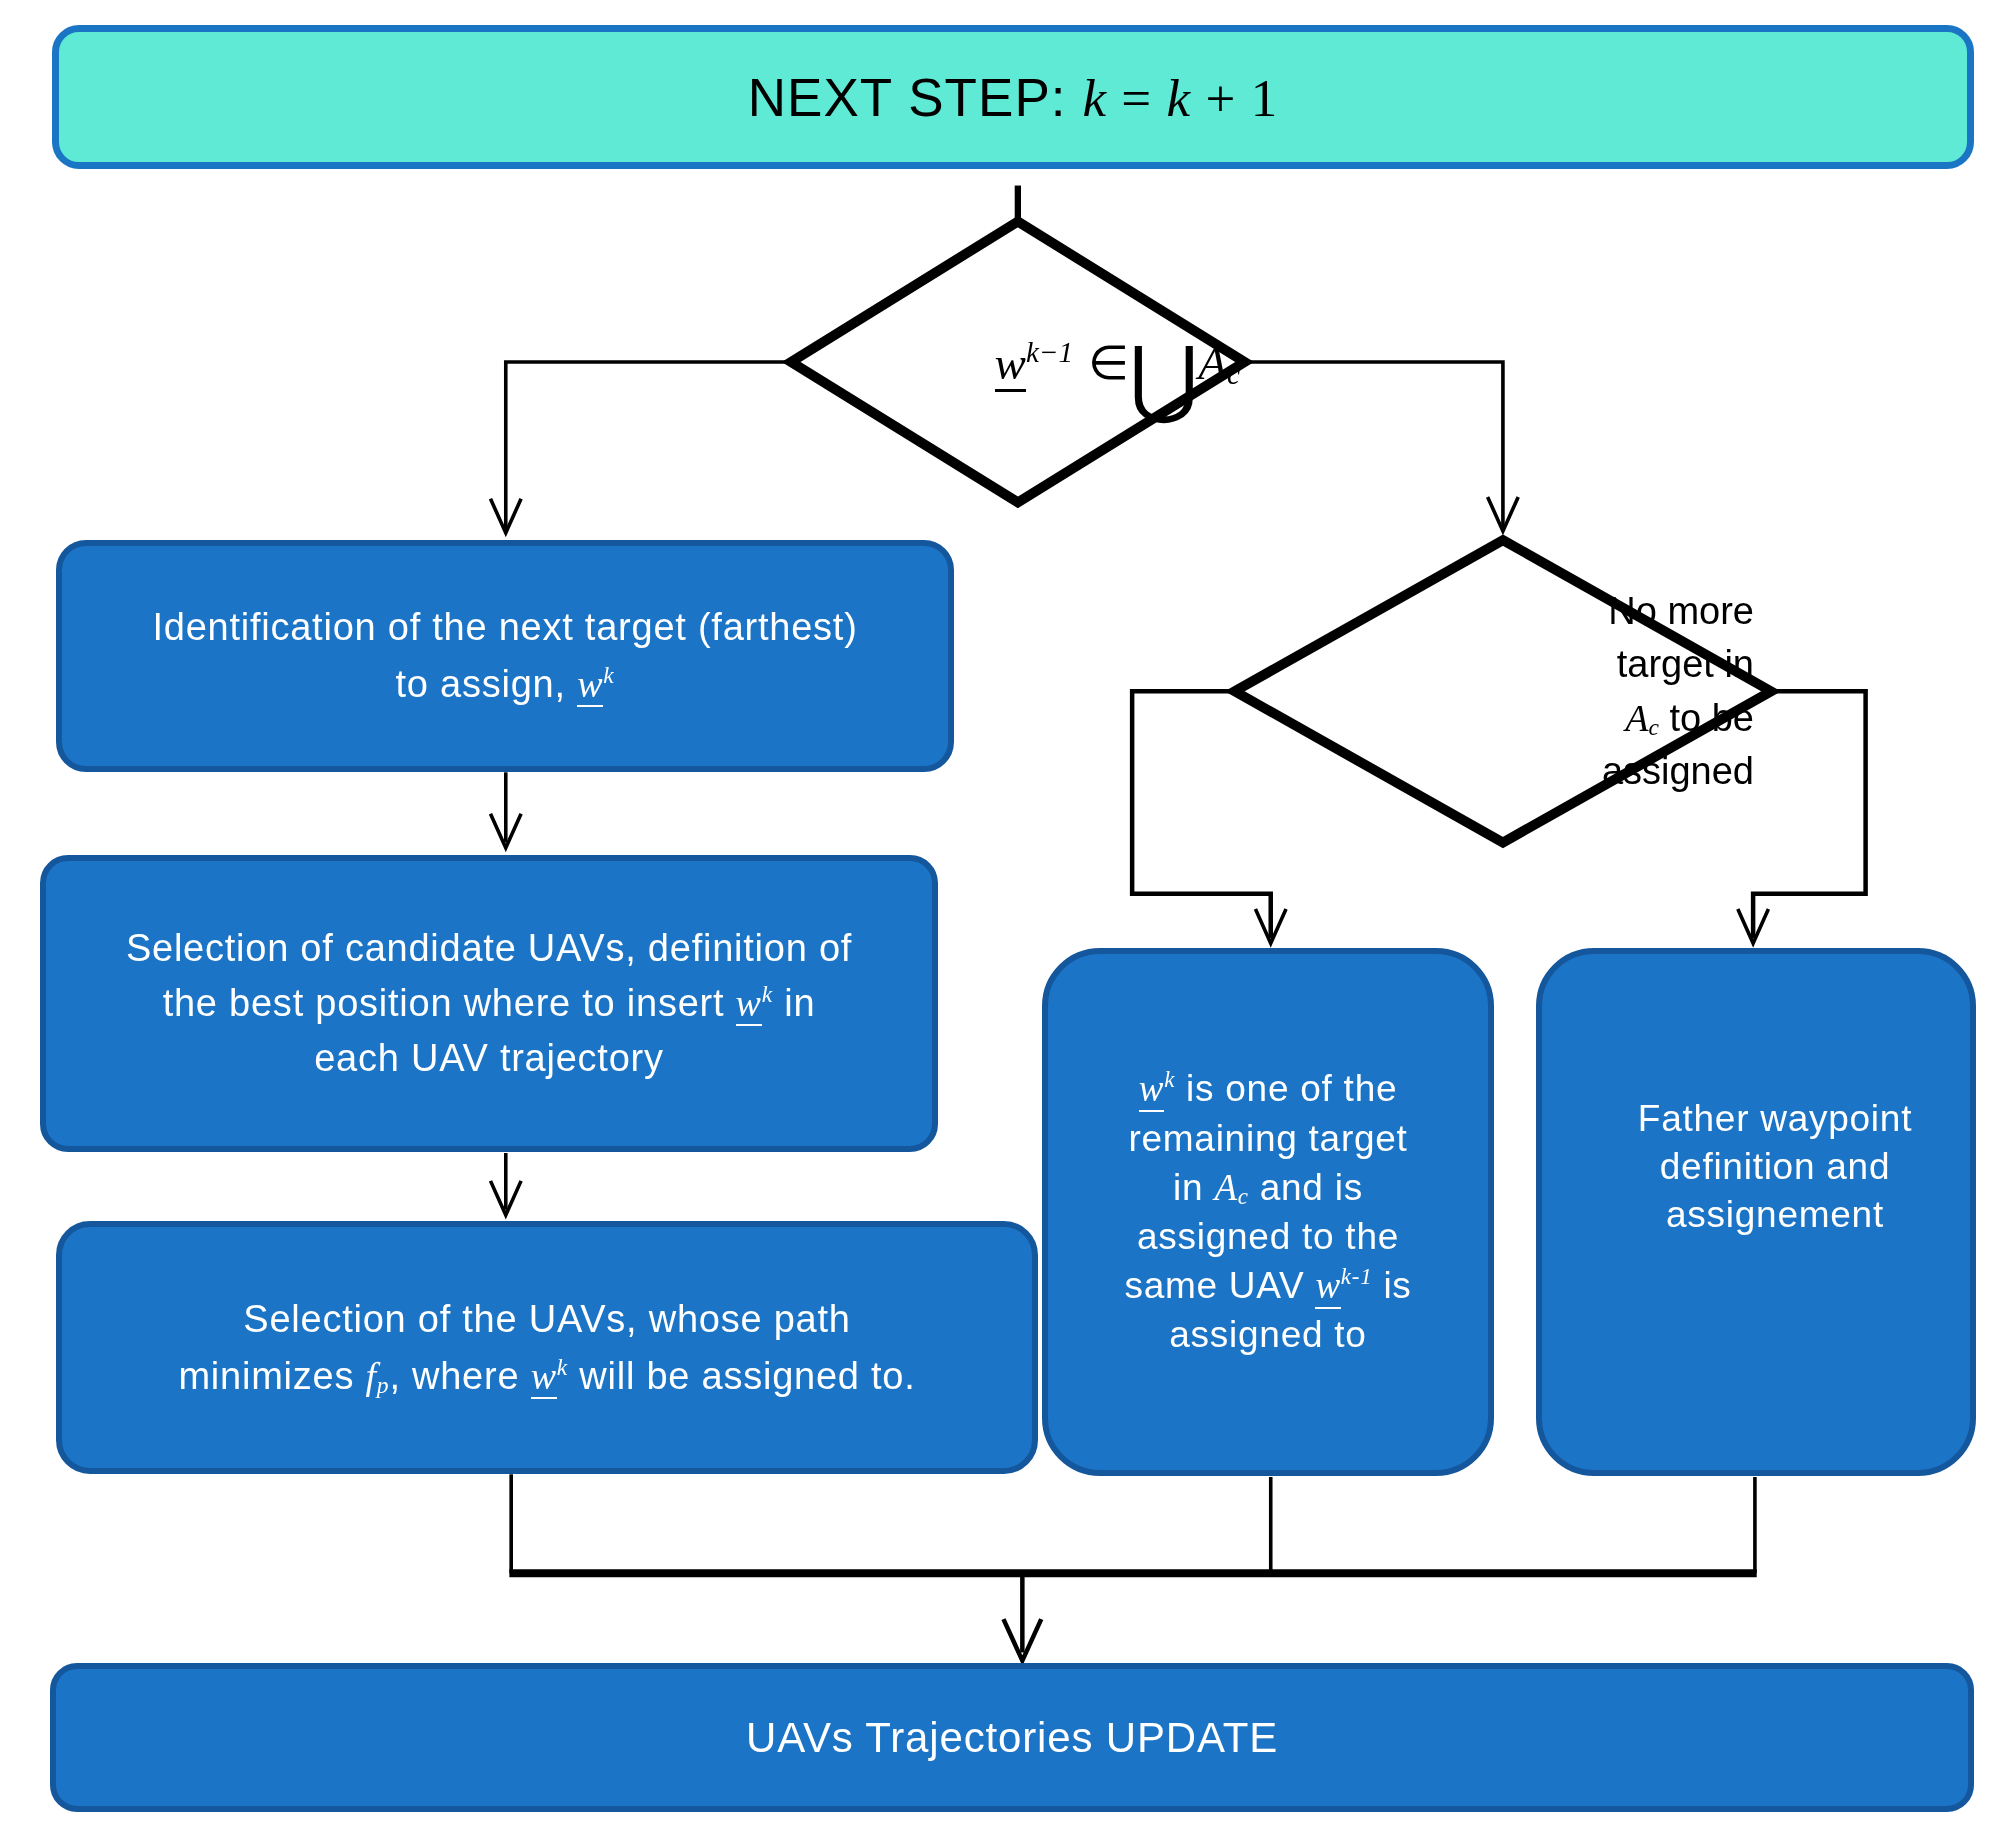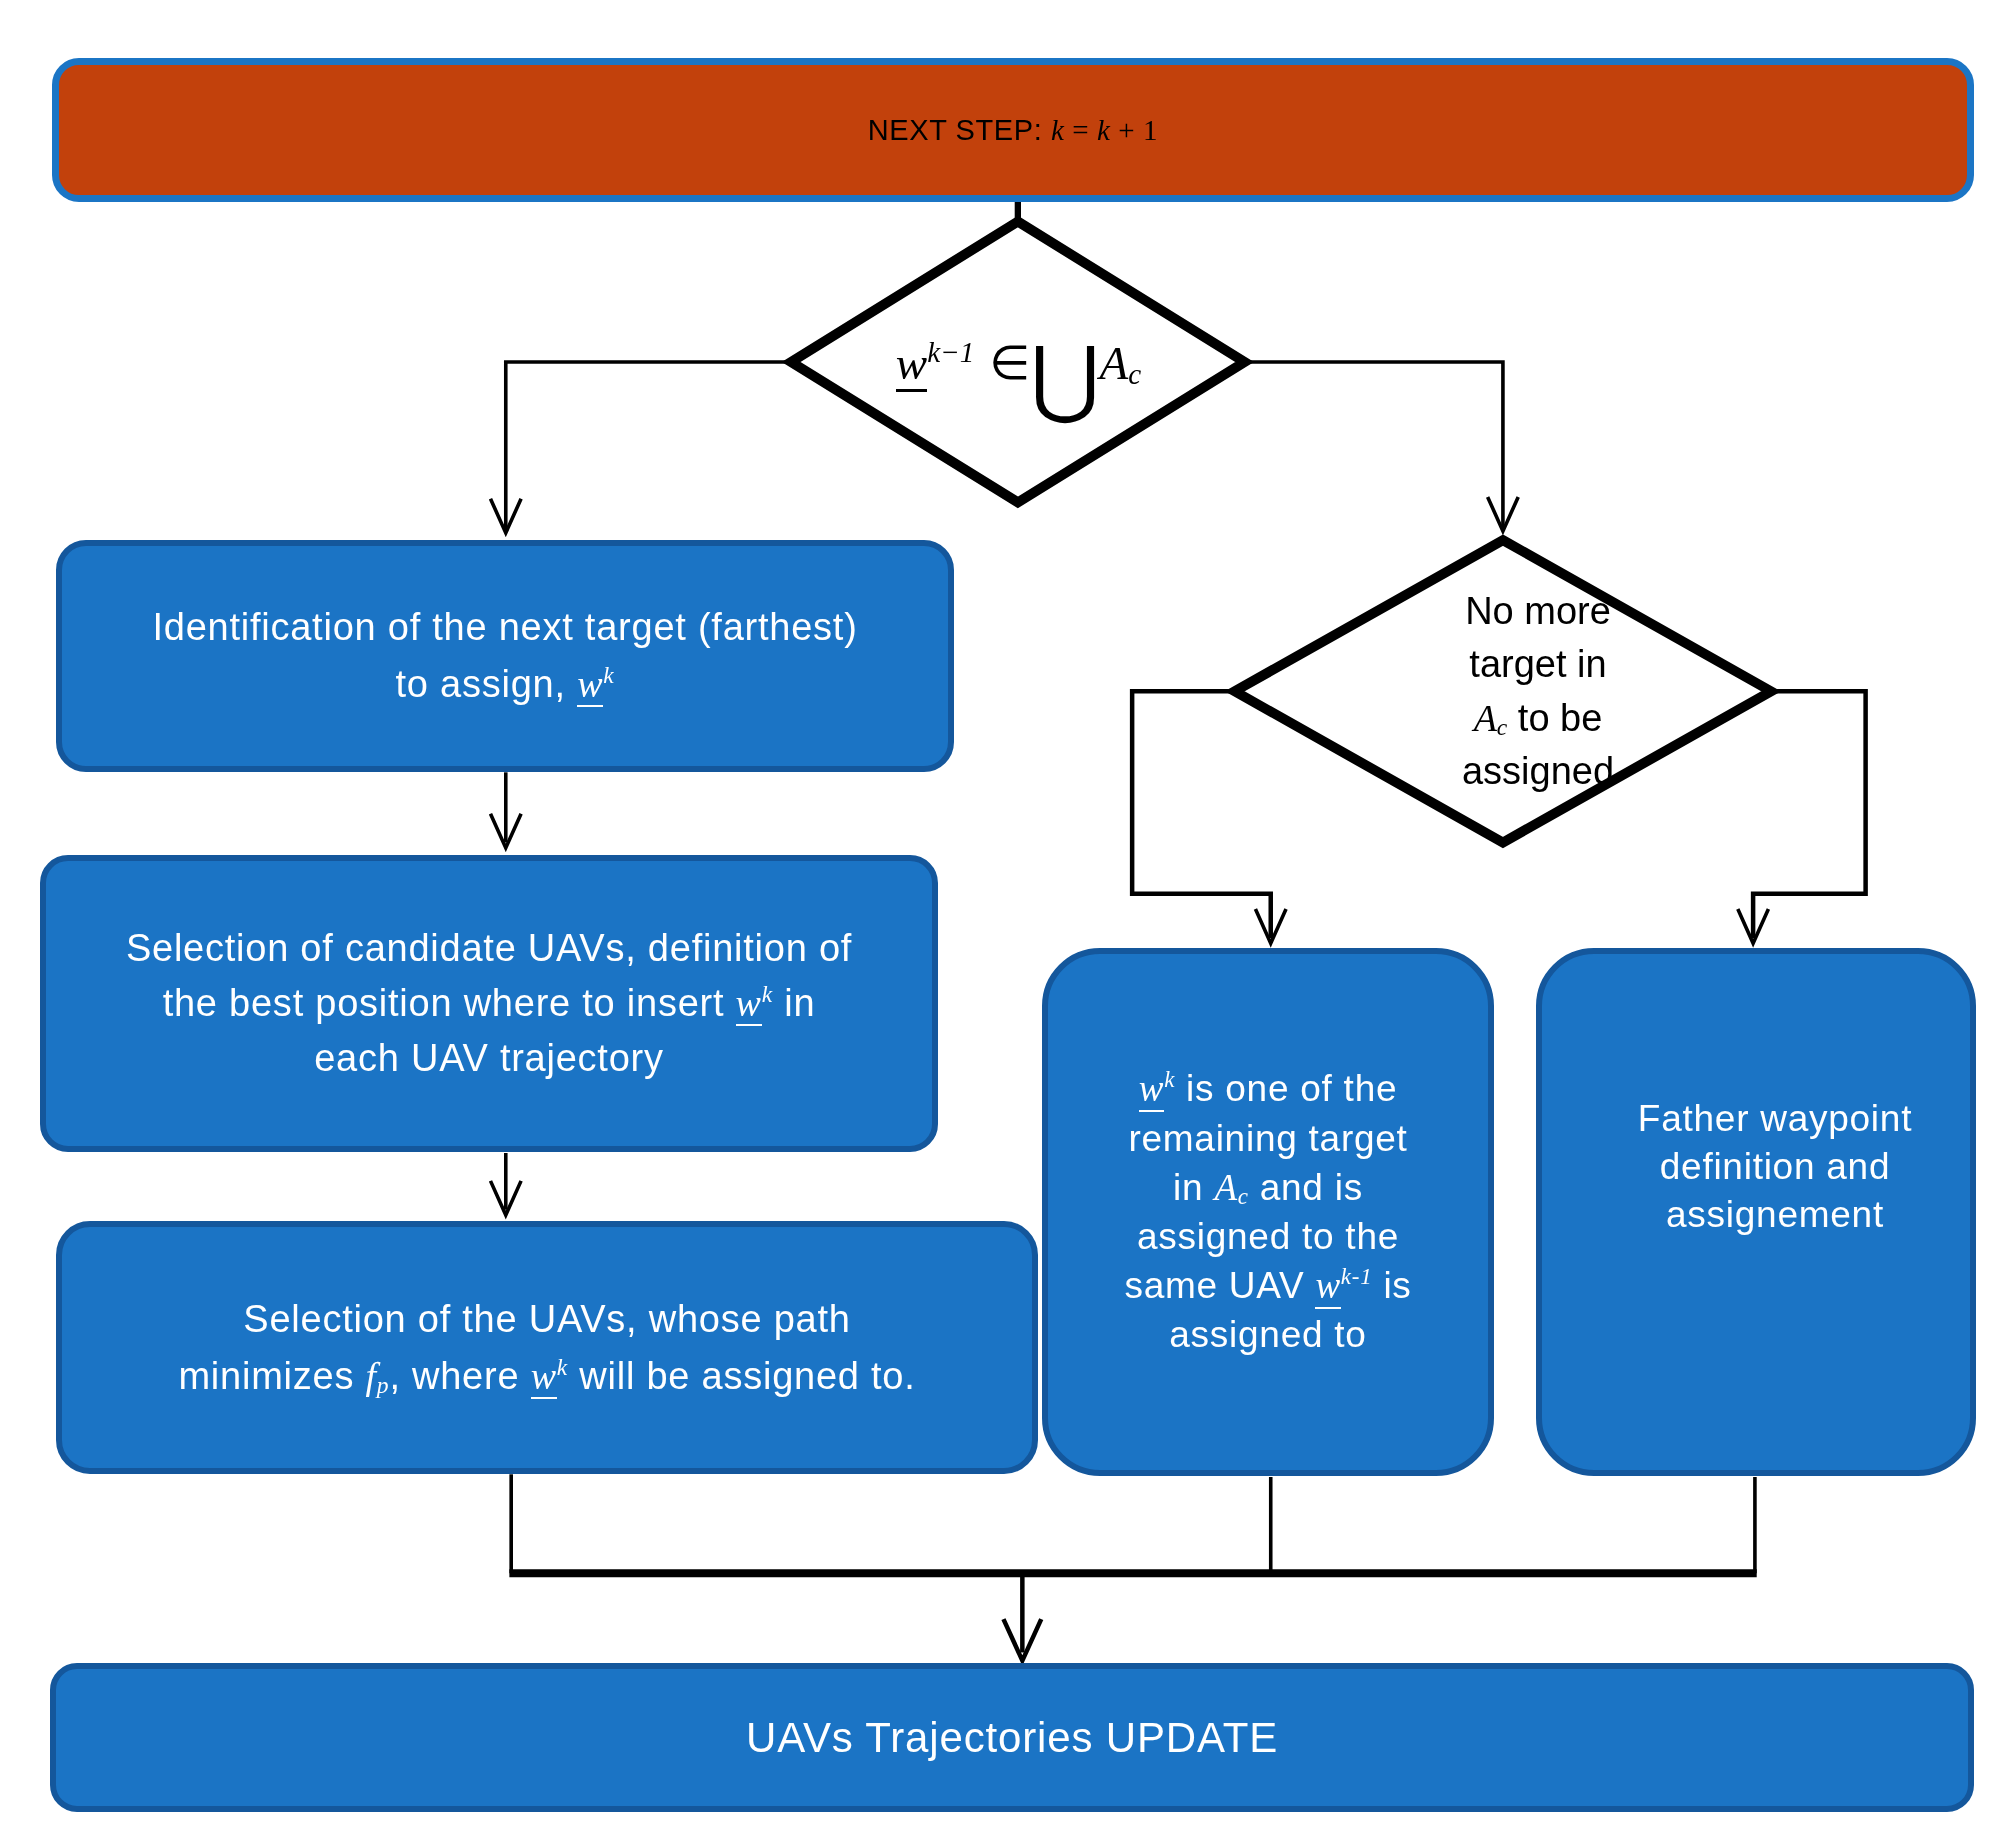--- a/index.html
+++ b/index.html
@@ -16,34 +16,34 @@
     background:var(--node_fill,#1B74C5);
     border:6.3px solid var(--node_border,#15589D);
     color:var(--node_text,#fff);
     display:flex;align-items:center;justify-content:center;
     text-align:center;letter-spacing:0.02em;
   }
   .content{width:100%;}
   .line{display:block;}
 
   .top-box{
-    left:52px;top:58px;width:1922px;height:144px;
-    background:#c2410c;border:7.2px solid var(--top_box_border,#1B75C5);
-    border-radius:27px;color:var(--decision_text,#000);font-size:29px;
+    left:52px;top:25px;width:1922px;height:144px;
+    background:#5eead4;border:7.2px solid var(--top_box_border,#1B75C5);
+    border-radius:27px;color:var(--decision_text,#000);font-size:53px;
   }
   .b1{left:56px;top:540px;width:898px;height:232px;border-radius:30px;font-size:38px;line-height:1.5;}
   .b2{left:40px;top:855px;width:898px;height:297px;border-radius:28px;font-size:38px;line-height:1.45;}
   .b3{left:56px;top:1221px;width:982px;height:253px;border-radius:34px;font-size:38px;line-height:1.5;}
   .bmid{left:1042px;top:948px;width:452px;height:528px;border-radius:58px;font-size:37px;line-height:1.33;}
   .bfather{left:1536px;top:948px;width:440px;height:528px;border-radius:58px;font-size:37px;line-height:1.3;}
   .bfather .content{padding-bottom:90px;padding-left:38px;}
   .bupdate{left:50px;top:1663px;width:1924px;height:149px;border-radius:27px;font-size:42px;justify-content:flex-end;}
 
   .dtext{
-    position:absolute;display:flex;flex-direction:column;align-items:center;justify-content:center;
+    position:absolute;display:flex;flex-direction:column;align-items:flex-end;justify-content:center;
     text-align:center;color:var(--decision_text,#000);
   }
   .d1{left:797px;top:270px;width:443px;height:184px;font-size:47px;}
   .d2{left:1322px;top:551px;width:432px;height:281px;font-size:38px;line-height:1.4;}
 
   
   .seg.p{}
   .seg.s{font-family:"Liberation Serif",serif;}
   .seg.m{font-family:"Liberation Serif",serif;font-style:italic;}
   .seg.mu{font-family:"Liberation Serif",serif;font-style:italic;

